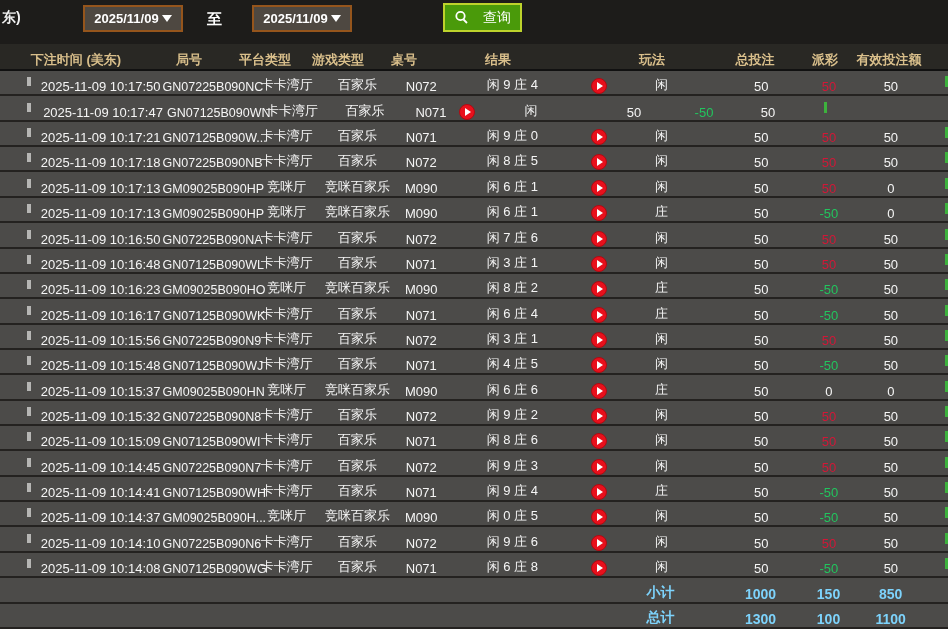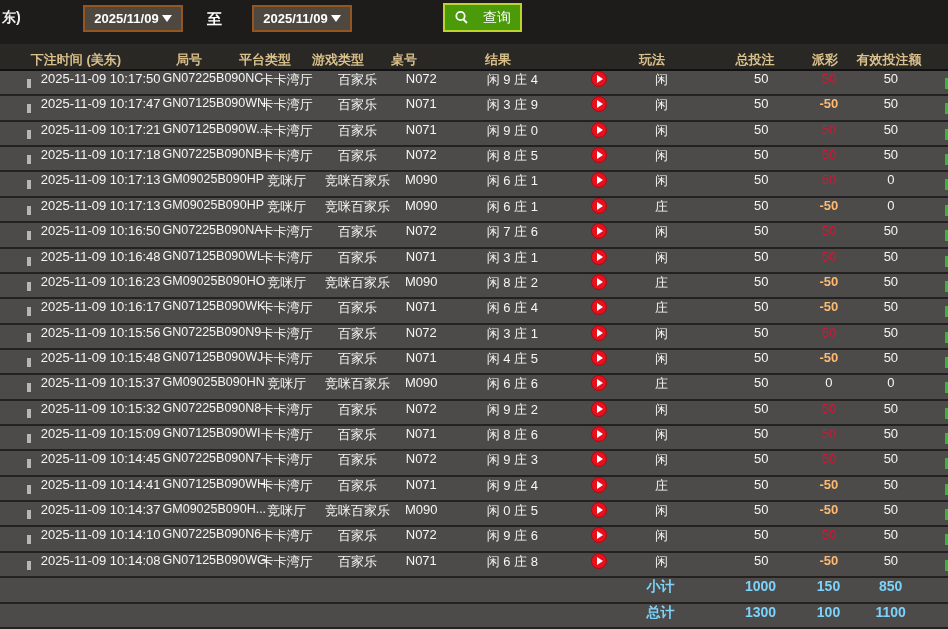--- a/index.html
+++ b/index.html
@@ -24,38 +24,38 @@
     color:#fff; font-size:14px; display:flex; align-items:center; gap:14px;
     cursor:pointer; font-family:inherit; }
   .query-btn svg { display:block; }
 
   
   .tbl { width:948px; }
   .hrow { display:flex; align-items:flex-end; height:27px; background:#292824;
     border-bottom:2px solid #111; }
   .hcell { color:#d9bf8b; font-size:13px; font-weight:bold; text-align:center;
     white-space:nowrap; }
-  .row { display:flex; align-items:flex-start; height:25.36px; background:#4c4b49;
+  .row { display:flex; align-items:flex-end; height:25.36px; background:#4c4b49;
     border-bottom:2px solid #242220; position:relative;padding-left:27px; }
   .cell { color:#f5f5f5; font-size:13px; text-align:center; white-space:nowrap; }
 
   
   .c-lfrag{width:12px;} .c-time{width:128px;} .c-round{width:98px; font-size:12.5px;}
   .c-plat{width:54px;} .c-game{width:92px;} .c-tableno{width:40px;}
   .c-result{width:148px;} .c-icon{width:32px; display:flex; justify-content:center;}
   .c-play{width:96px;} .c-bet{width:110px;} .c-payout{width:30px; font-size:13px;}
   .c-valid{width:98px;} .c-rfrag{width:10px;}
 
   .hdr-time{width:128px;} .hdr-round{width:98px;} .hdr-plat{width:54px;}
   .hdr-game{width:92px;} .hdr-tableno{width:40px;} .hdr-result{width:148px;}
   .hdr-icon{width:32px;} .hdr-play{width:96px;} .hdr-bet{width:110px;}
   .hdr-payout{width:30px;} .hdr-valid{width:98px;}
 
   .payout-pos { color:#d21737; }
-  .payout-neg { color:#fdba74;font-weight:bold; }
+  .payout-neg { color:#22c55e; }
   .payout-zero { color:#f5f5f5; }
 
   .lfrag { width:12px; height:25px; position:relative; }
   .lfrag::before { content:""; position:absolute; left:0; top:8px; width:4px;
     height:9px; background:#c9c9c7; opacity:.85; }
   .rfrag { width:10px; height:25px; position:relative; }
   .rfrag::before { content:""; position:absolute; right:0; top:7px; width:3px;
     height:11px; background:#3db23d; }
 
   .play-btn { width:16px; height:16px; border-radius:50%; background:#e8101c;
@@ -128,21 +128,20 @@
     <div class="rfrag"></div>
   </div>
 
   <div class="row">
     <div class="lfrag"></div>
     <div class="cell c-time">2025-11-09 10:17:47</div>
     <div class="cell c-round">GN07125B090WN</div>
     <div class="cell c-plat">卡卡湾厅</div>
     <div class="cell c-game">百家乐</div>
     <div class="cell c-tableno">N071</div>
-    <div class="cell c-result">闲 3 庄 9</div>
     <div class="cell c-icon">
       <button class="play-btn">
         <span class="ptri"></span>
       </button>
     </div>
     <div class="cell c-play">闲</div>
     <div class="cell c-bet">50</div>
     <div class="cell c-payout payout-neg">-50</div>
     <div class="cell c-valid">50</div>
     <div class="rfrag"></div>

